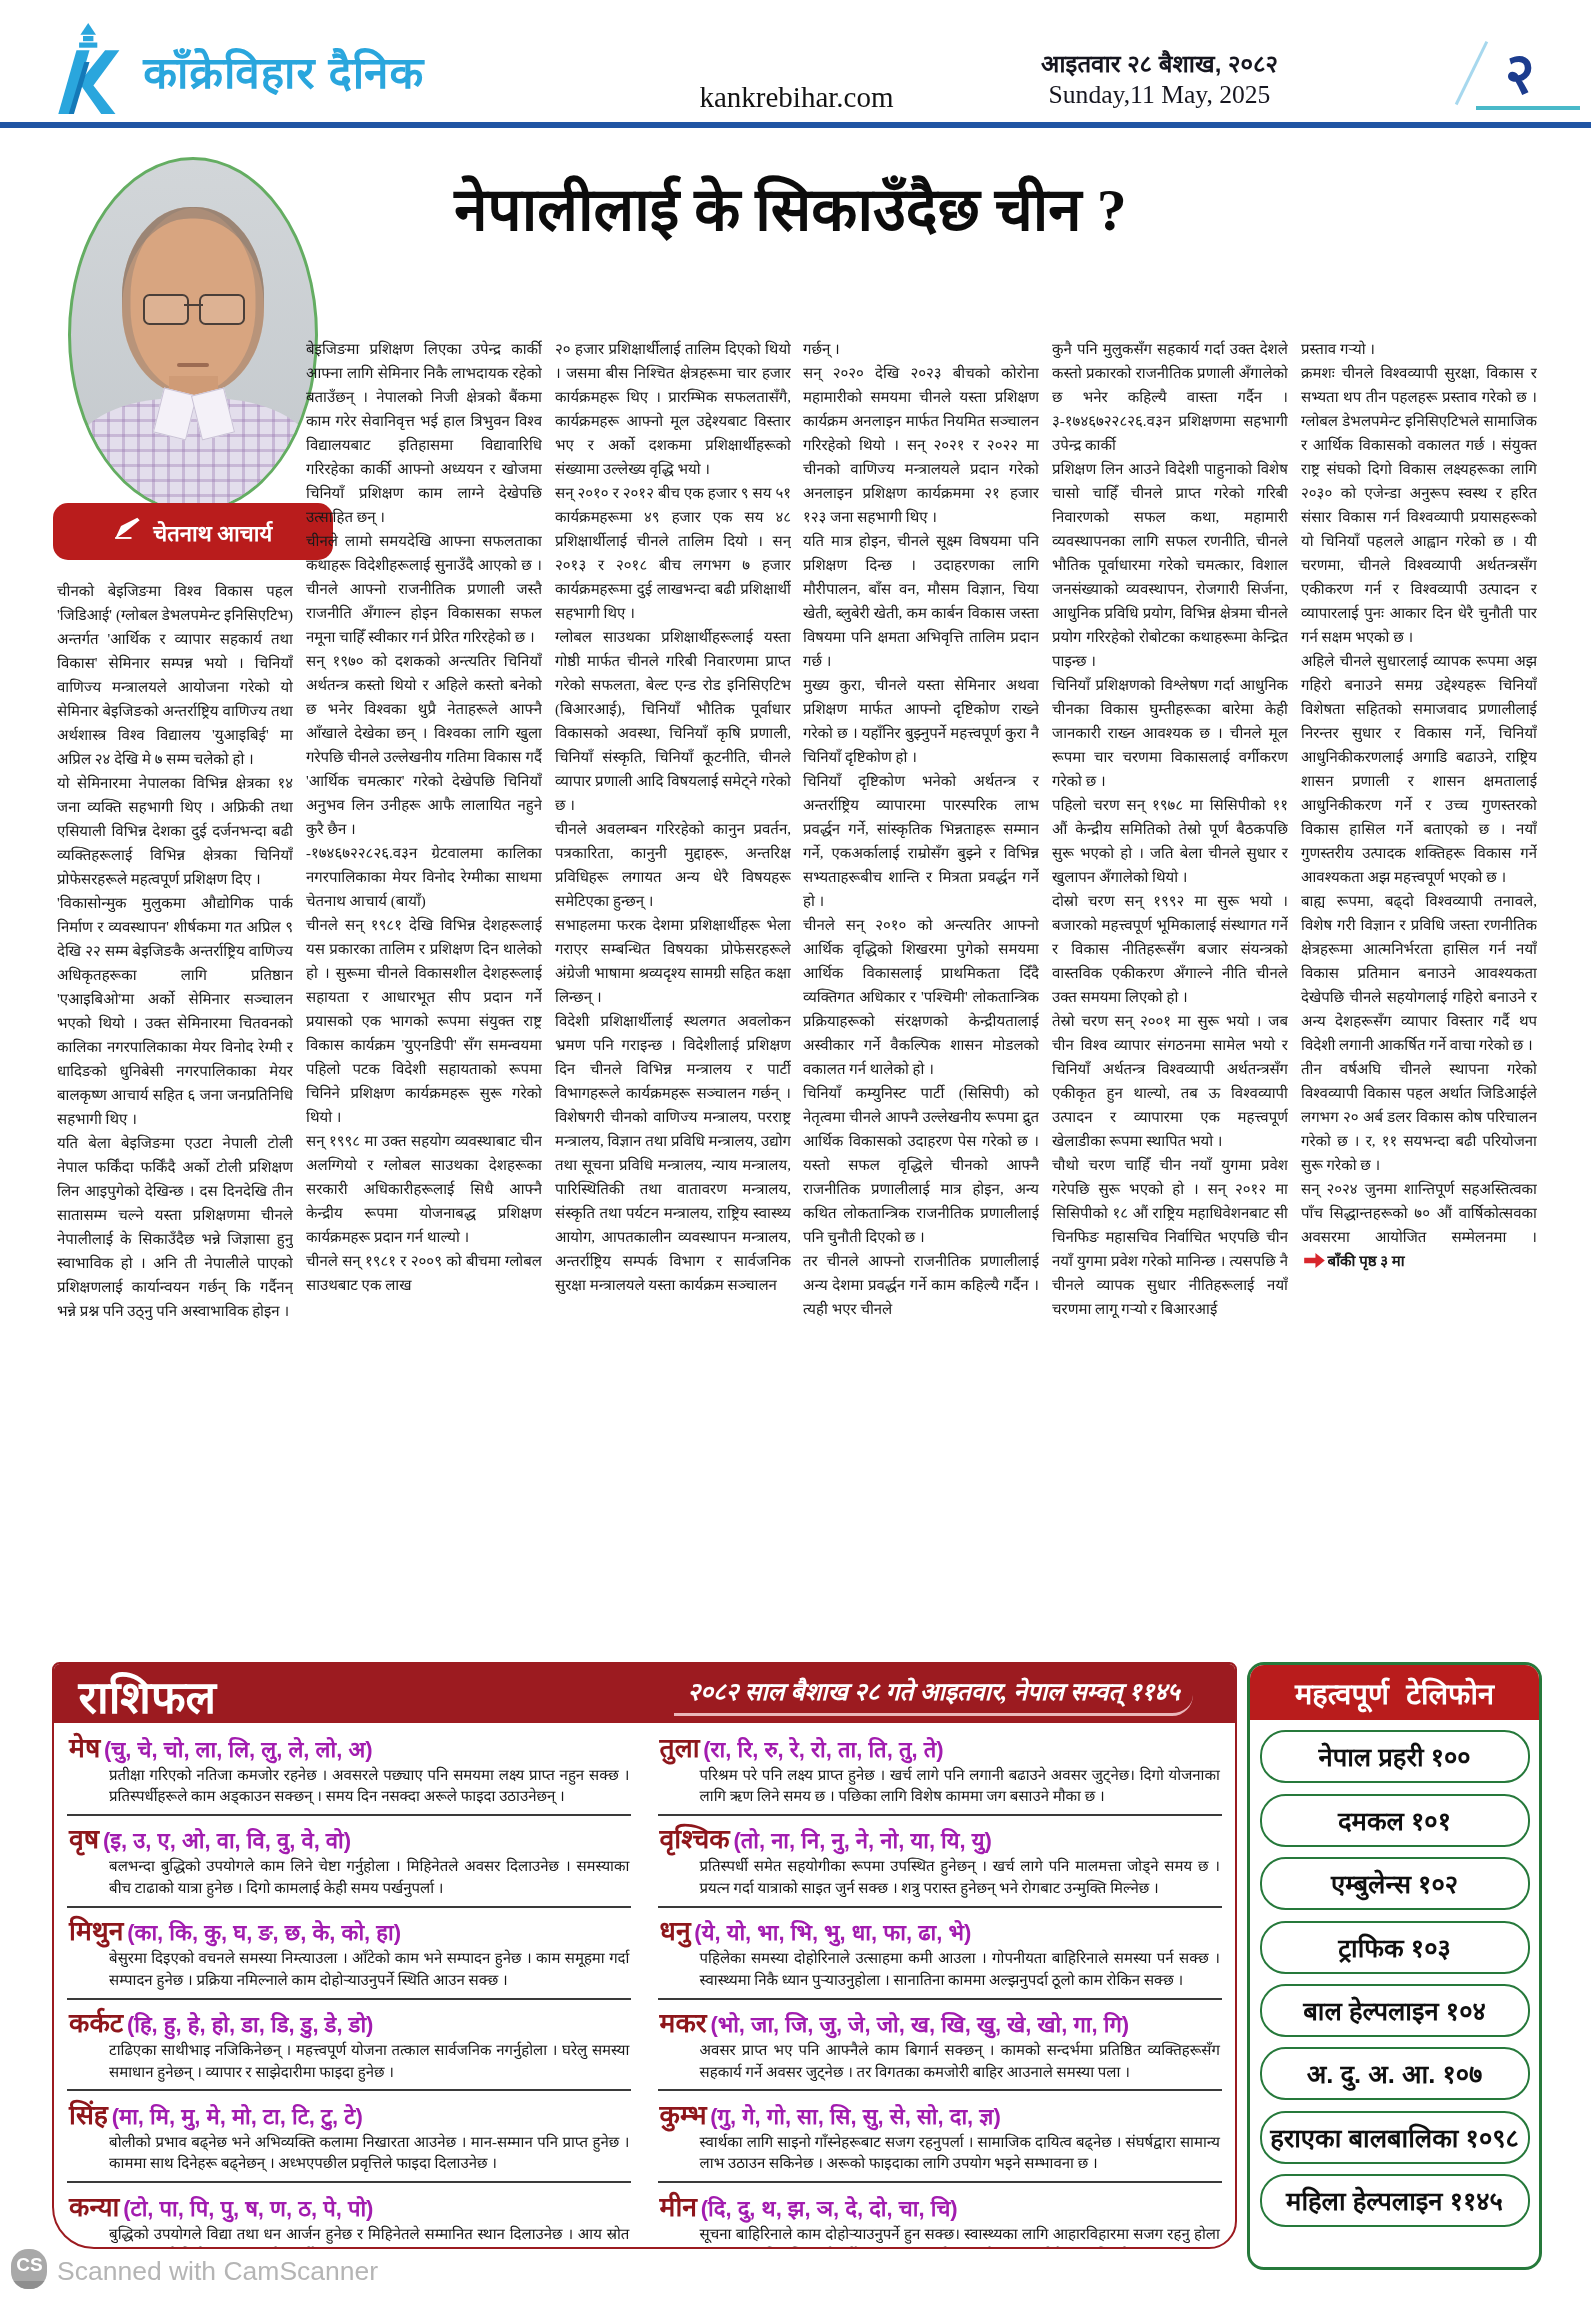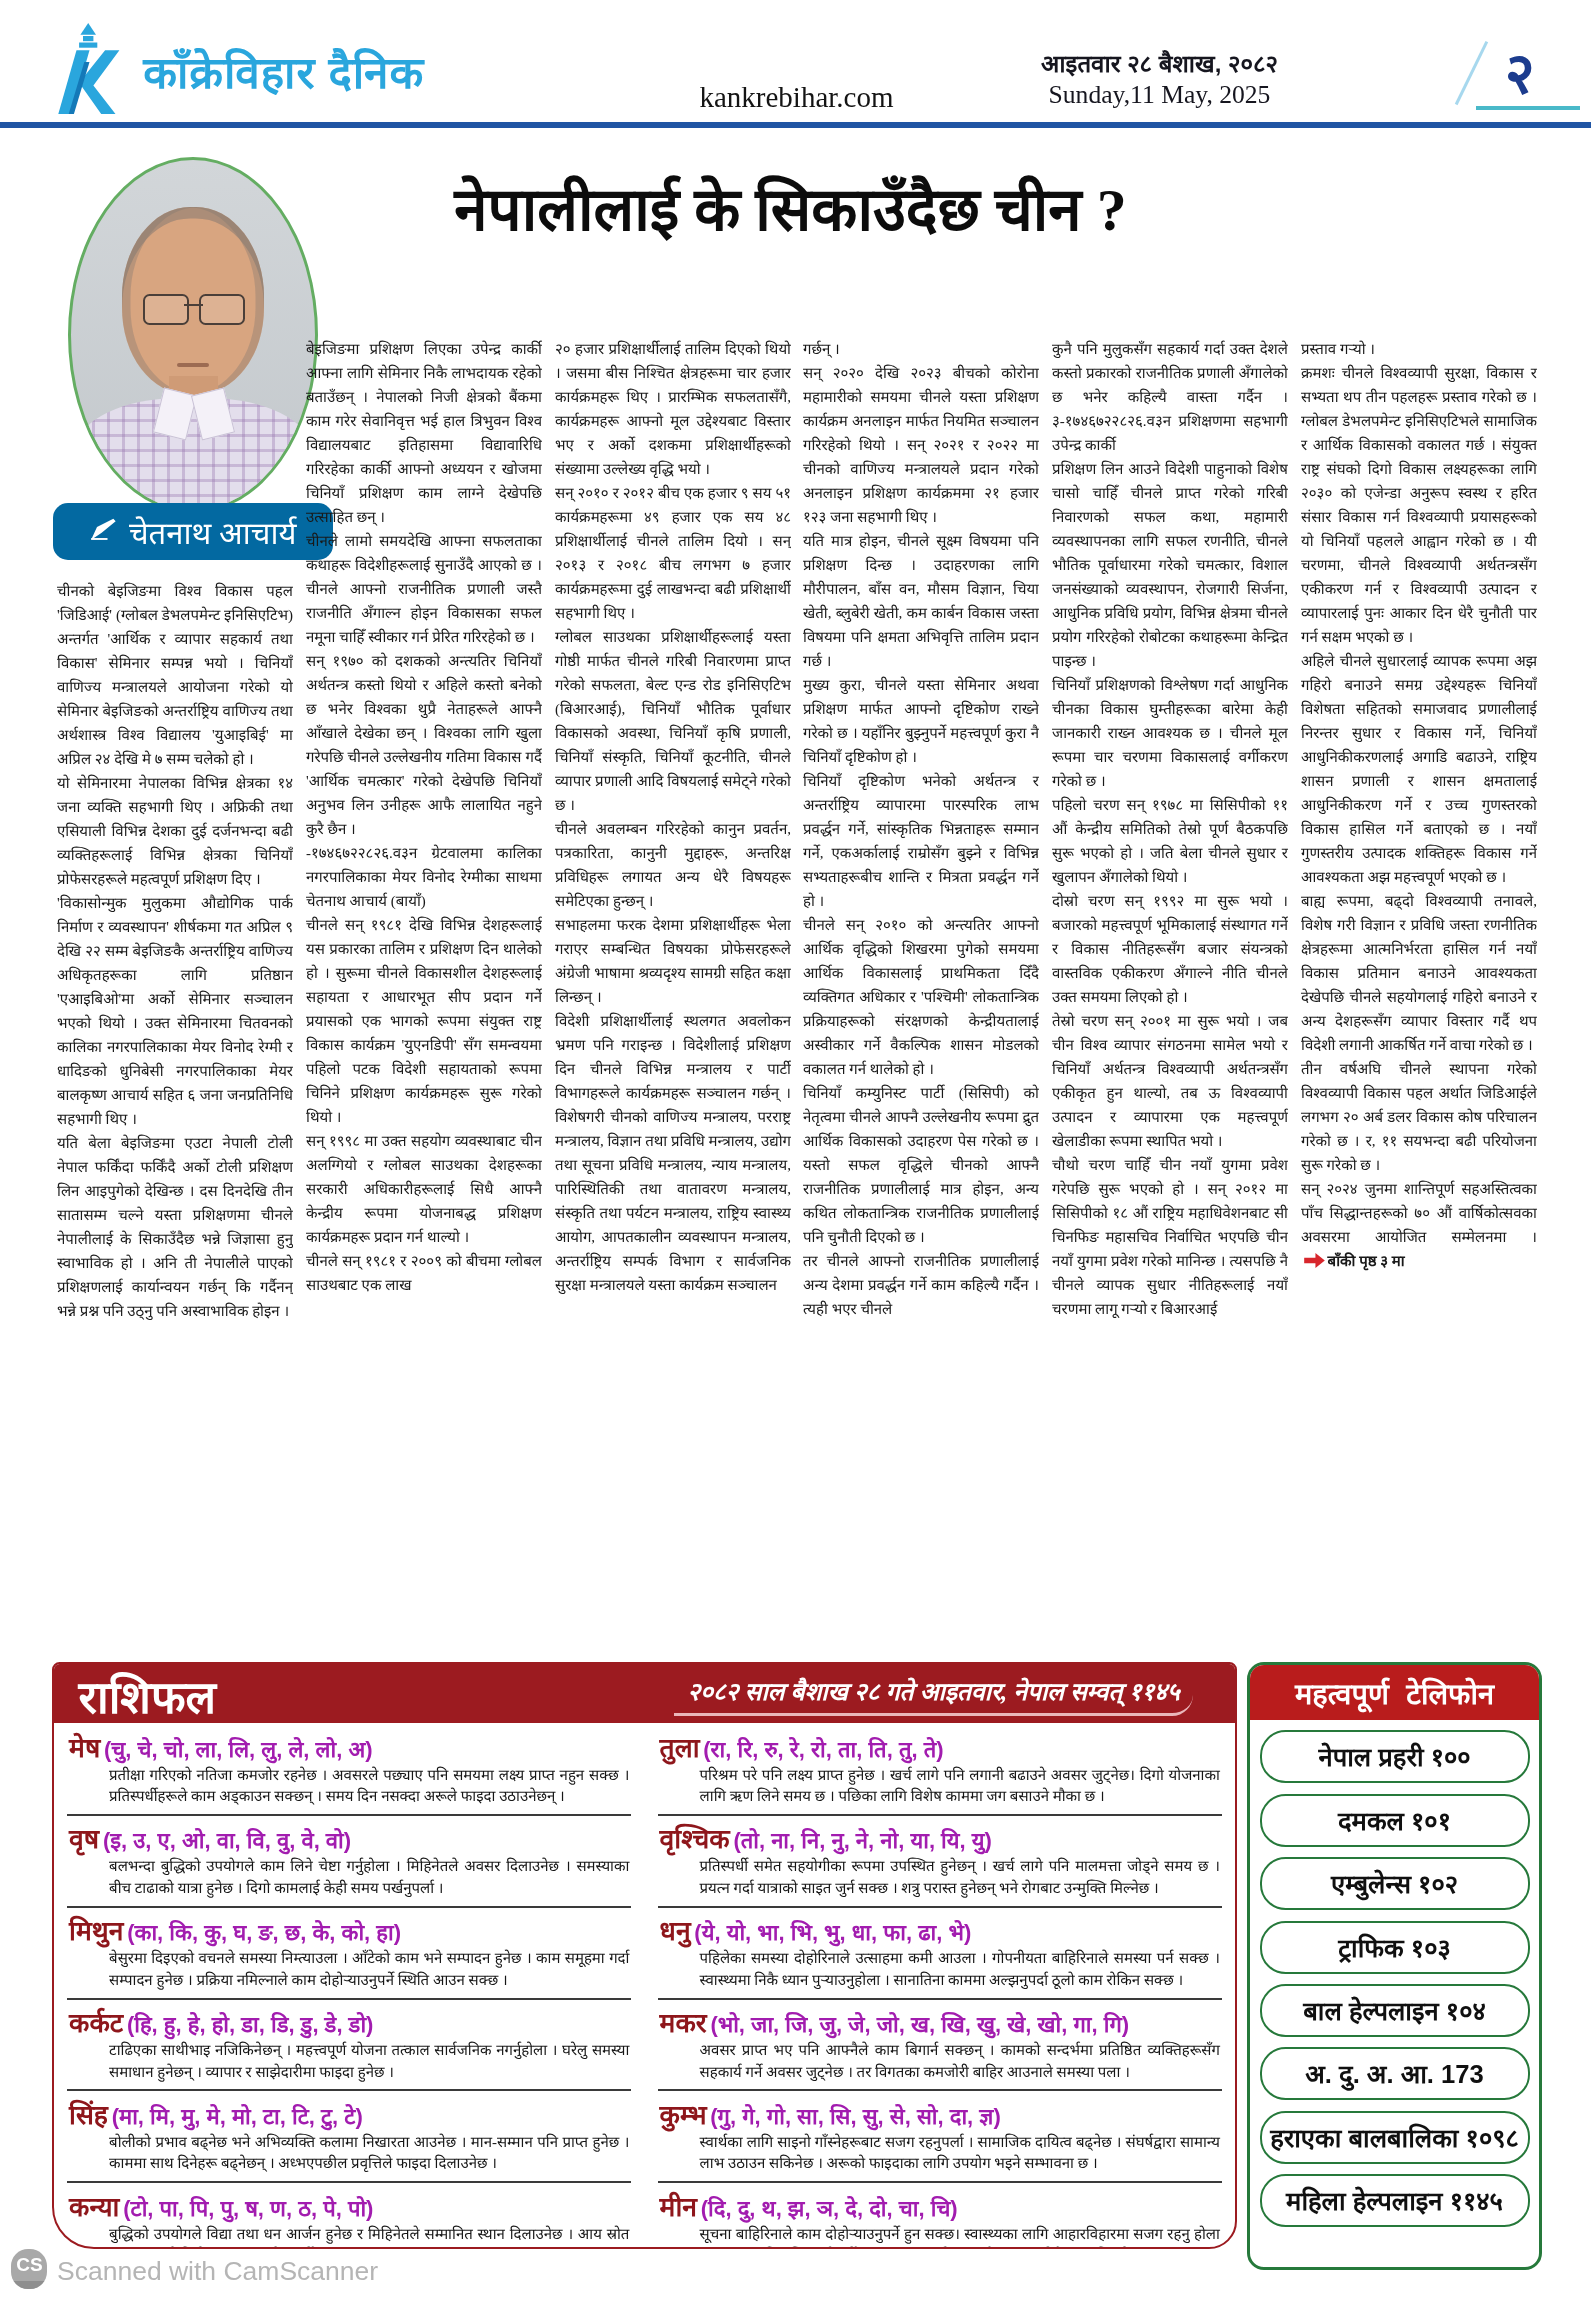--- a/index.html
+++ b/index.html
@@ -36,23 +36,23 @@
   .bridge{position:absolute;left:45px;top:9.5px;width:19px;height:2.8px;background:#4a3f39;}
   .mouth{position:absolute;left:106px;top:203px;width:32px;height:3.8px;background:#9c6b52;border-radius:2.8px;}
   .neck{position:absolute;left:98px;top:216px;width:49px;height:40px;background:#cf9b76;}
   .shirt{position:absolute;left:5.7px;top:238px;width:233px;height:114px;border-radius:44% 44% 0 0;
          background-color:#e3deec;
          background-image:repeating-linear-gradient(0deg,rgba(148,113,172,.35) 0 2.8px,transparent 2.8px 15px),
                           repeating-linear-gradient(90deg,rgba(148,113,172,.35) 0 2.8px,transparent 2.8px 15px);}
   .collar{position:absolute;top:231px;width:32px;height:44px;background:#f4f1f8;border:1.9px solid #c9c2d6;}
   .collar.cl{left:87px;transform:rotate(14deg);}
   .collar.cr{left:125px;transform:rotate(-14deg);}
-  .byline{left:53px;top:503px;width:280px;height:57px;background:#0369a1;border-radius:15px;
+  .byline{left:53px;top:503px;width:280px;height:57px;background:#b91c1c;border-radius:15px;
           display:flex;align-items:center;justify-content:center;gap:11.4px;color:#fff;
-          font-size:31px;font-weight:normal;}
+          font-size:22px;font-weight:bold;}
 
   
   .col{width:236px;font-size:15px;line-height:24px;text-align:justify;white-space:pre-line;
        overflow:hidden;color:#191919;}
   .c1{left:57px;top:579px;height:1067px;}
   .c2{left:306px;top:337px;height:1310px;}
   .c3{left:555px;top:337px;height:1310px;}
   .c4{left:803px;top:337px;height:1310px;}
   .c5{left:1052px;top:337px;height:1310px;}
   .c6{left:1301px;top:337px;height:1310px;}
@@ -281,21 +281,21 @@
 
         <div class="pill">
           <span>ट्राफिक १०३</span>
         </div>
 
         <div class="pill">
           <span>बाल हेल्पलाइन १०४</span>
         </div>
 
         <div class="pill">
-          <span>अ. दु. अ. आ. 173</span>
+          <span>अ. दु. अ. आ. १०७</span>
         </div>
 
         <div class="pill">
           <span>हराएका बालबालिका १०९८</span>
         </div>
 
         <div class="pill">
           <span>महिला हेल्पलाइन ११४५</span>
         </div>
       </div>

